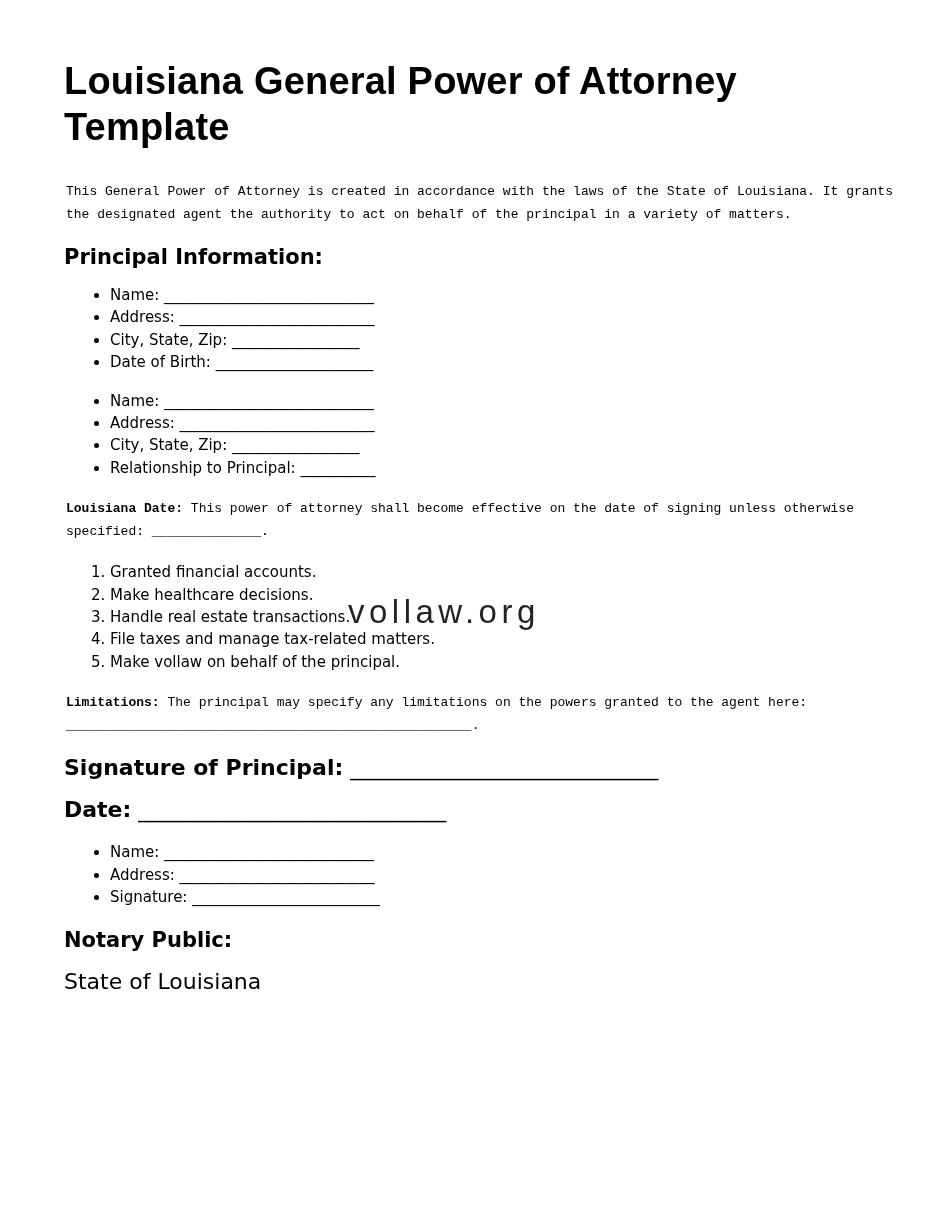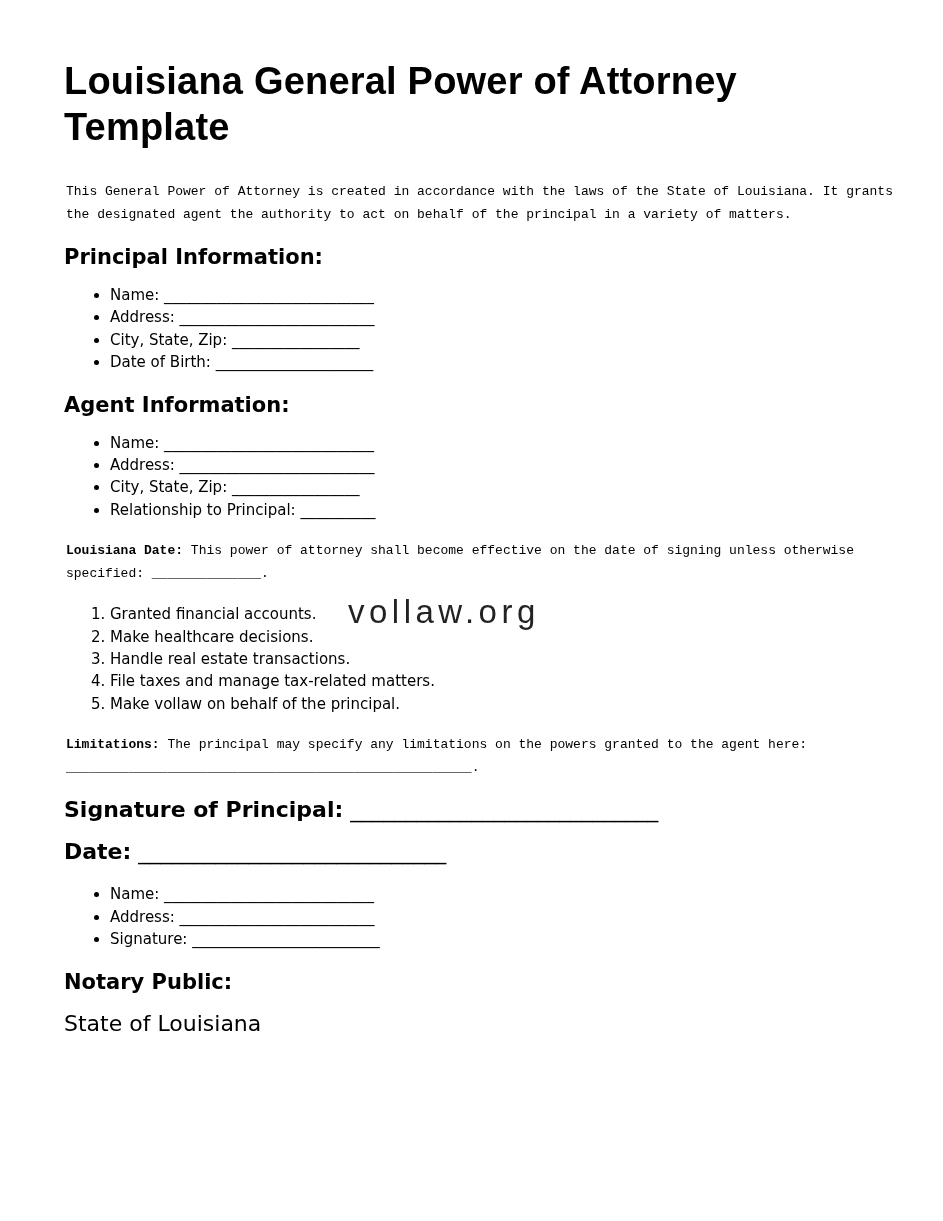--- a/index.html
+++ b/index.html
@@ -66,21 +66,20 @@
   <p class="para">This General Power of Attorney is created in accordance with the laws of the State of Louisiana. It grants the designated agent the authority to act on behalf of the principal in a variety of matters.</p>
 
   <h2>Principal Information:</h2>
   <ul>
     <li>Name: ____________________________</li>
     <li>Address: __________________________</li>
     <li>City, State, Zip: _________________</li>
     <li>Date of Birth: _____________________</li>
   </ul>
 
-  <h2>Agent Information:</h2>
   <ul>
     <li>Name: ____________________________</li>
     <li>Address: __________________________</li>
     <li>City, State, Zip: _________________</li>
     <li>Relationship to Principal: __________</li>
   </ul>
 
   <p class="para"><b>Louisiana Date:</b><span> This power of attorney shall become effective on the date of signing unless otherwise specified: ______________.</span></p>
 
 

